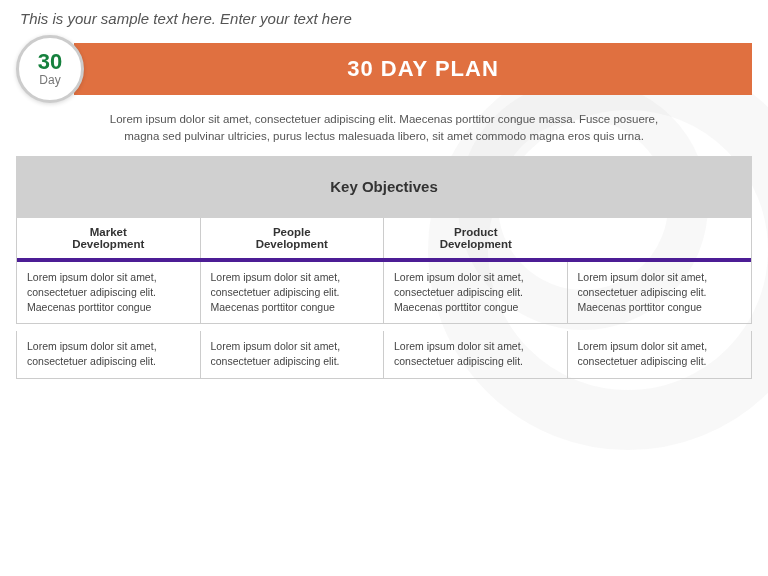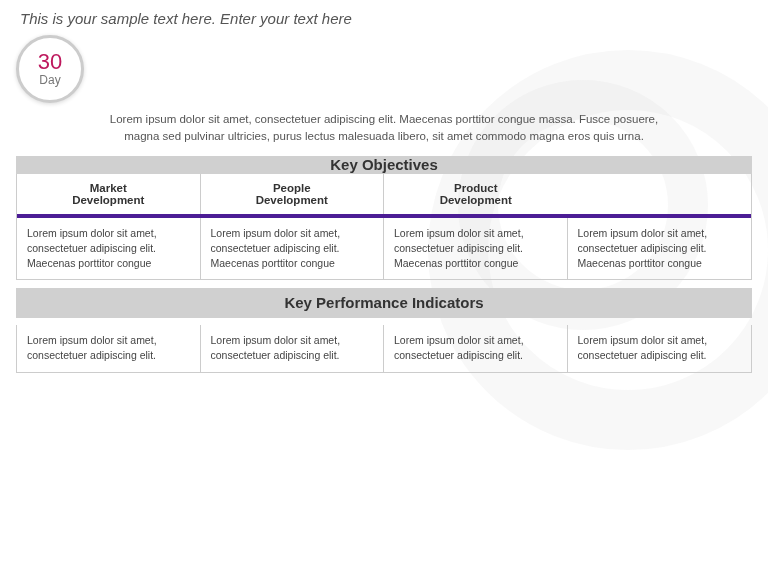--- a/index.html
+++ b/index.html
@@ -71,22 +71,22 @@
       flex-direction: column;
       align-items: center;
       justify-content: center;
       flex-shrink: 0;
       box-shadow: 0 1px 4px rgba(0,0,0,0.15);
       position: relative;
       z-index: 2;
     }
     .day-number {
       font-size: 22px;
-      font-weight: normal;
-      color: #be185d;
+      font-weight: bold;
+      color: #15803d;
       line-height: 1;
     }
     .day-label {
       font-size: 12px;
       color: #777;
     }
     .header-banner {
       flex: 1;
       background: #e07040;
       height: 52px;
@@ -107,21 +107,21 @@
       text-align: center;
       font-size: 11.5px;
       color: #555;
       margin: 8px 100px 10px 100px;
       line-height: 1.5;
     }
     
     .section-header {
       background: #d0d0d0;
       text-align: center;
-      padding: 0;
+      padding: 22px;
       margin: 0 16px;
     }
     .section-header-text {
       font-size: 15px;
       font-weight: bold;
       color: #333;
     }
     
     .table-area {
       margin: 0 16px;
@@ -195,20 +195,23 @@
 
   <div class="content">
 
     <div class="sample-text">This is your sample text here. Enter your text here</div>
 
     <div class="header-section">
       <div class="day-badge">
         <span class="day-number">30</span>
         <span class="day-label">Day</span>
       </div>
+      <div class="header-banner">
+        <span class="header-banner-title">30 DAY PLAN</span>
+      </div>
     </div>
 
     <div class="description">Lorem ipsum dolor sit amet, consectetuer adipiscing elit.  Maecenas porttitor congue massa. Fusce posuere, magna sed pulvinar ultricies, purus lectus malesuada libero, sit amet commodo magna eros quis urna.</div>
 
     <div class="section-header">
       <span class="section-header-text">Key Objectives</span>
     </div>
 
     <div class="table-area">
       <div class="col-headers">
@@ -217,23 +220,20 @@
         <div class="col-header">Product<br>Development</div>
       </div>
       <div class="col-content-row">
         <div class="col-cell">Lorem ipsum dolor sit amet, consectetuer adipiscing elit. Maecenas porttitor congue</div>
         <div class="col-cell">Lorem ipsum dolor sit amet, consectetuer adipiscing elit. Maecenas porttitor congue</div>
         <div class="col-cell">Lorem ipsum dolor sit amet, consectetuer adipiscing elit. Maecenas porttitor congue</div>
         <div class="col-cell">Lorem ipsum dolor sit amet, consectetuer adipiscing elit. Maecenas porttitor congue</div>
       </div>
     </div>
 
-    <div class="kpi-section-header">
-      <span class="section-header-text">Key Performance Indicators</span>
-    </div>
 
     <div class="kpi-table-area">
       <div class="kpi-row">
         <div class="kpi-cell">Lorem ipsum dolor sit amet, consectetuer adipiscing elit.</div>
         <div class="kpi-cell">Lorem ipsum dolor sit amet, consectetuer adipiscing elit.</div>
         <div class="kpi-cell">Lorem ipsum dolor sit amet, consectetuer adipiscing elit.</div>
         <div class="kpi-cell">Lorem ipsum dolor sit amet, consectetuer adipiscing elit.</div>
       </div>
     </div>
 

